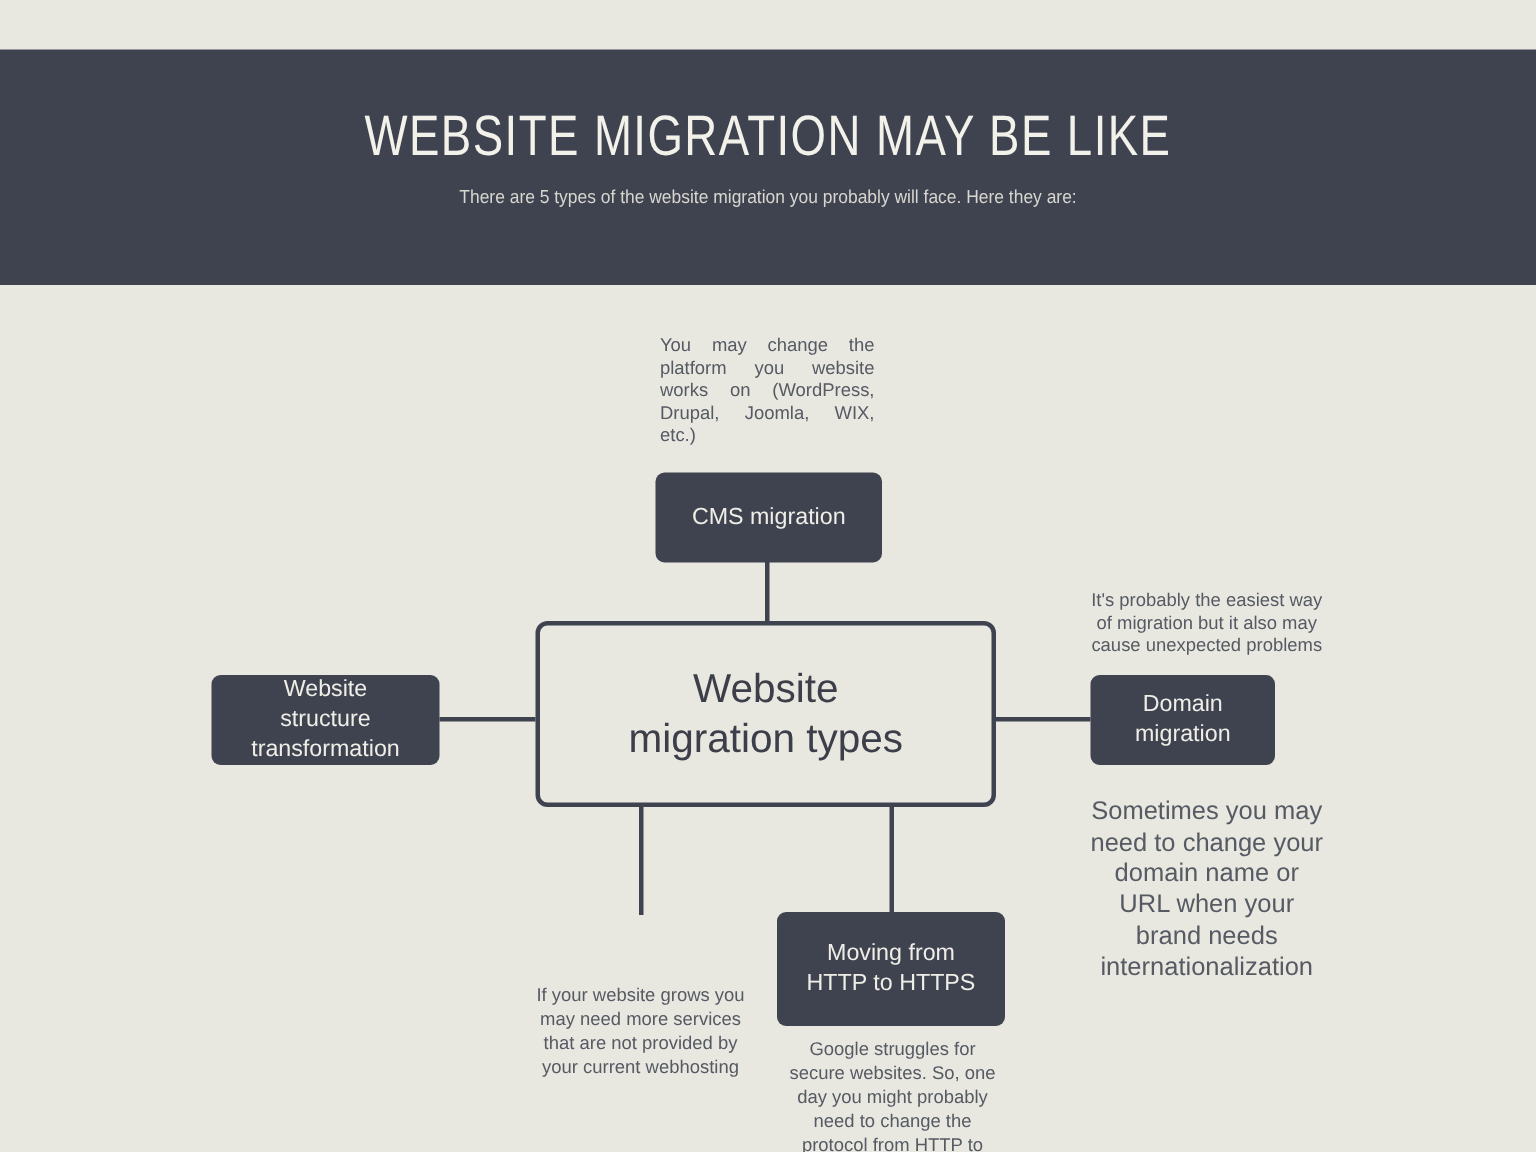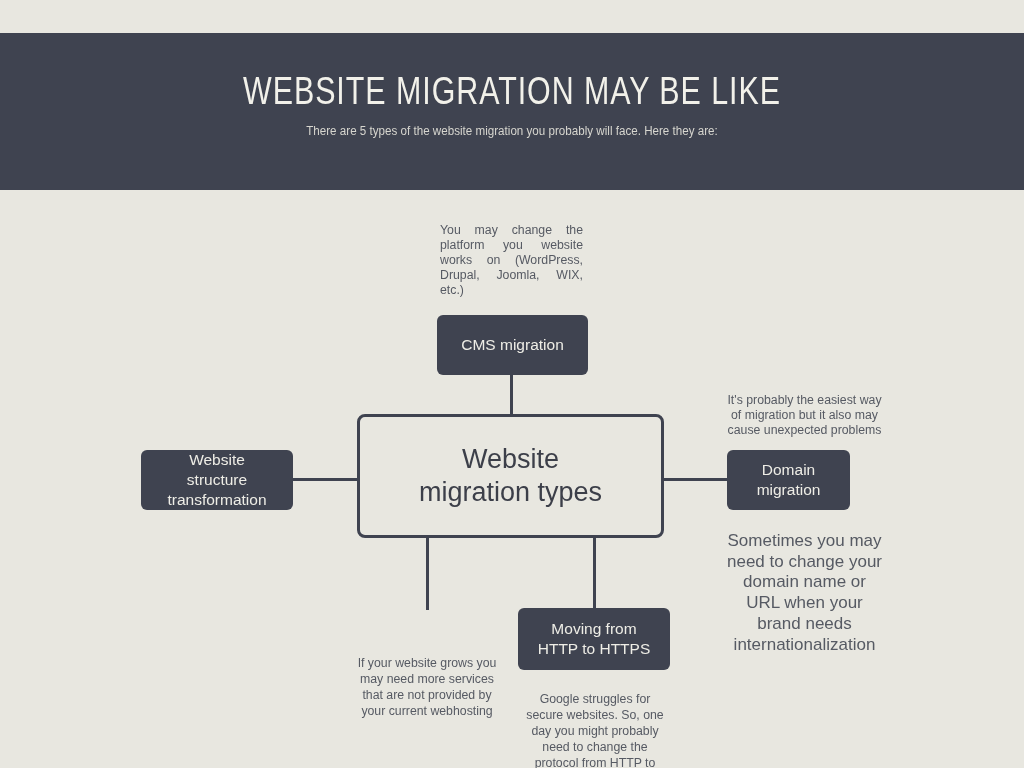--- a/index.html
+++ b/index.html
@@ -138,19 +138,19 @@
   <div class="node node-dark nl" style="left:437px; top:275px; width:151px; height:60px;margin-top:40px;">CMS migration</div>
 
   <div class="node node-dark nl" style="left:141px; top:450px; width:152px; height:60px;">Website
 structure
 transformation</div>
 
   <div class="node node-dark nl" style="left:727px; top:450px; width:123px; height:60px;">Domain
 migration</div>
 
 
-  <div class="node node-dark nl" style="left:518px; top:608px; width:152px; height:62px;">Moving from
+  <div class="node node-dark nl" style="left:518px; top:608px; width:152px; height:76px;">Moving from
 HTTP to HTTPS</div>
 
   <div class="node node-center nl" style="left:357px; top:414px; width:307px; height:124px;">Website
 migration types</div>
 
 </div>
 
 </body></html>

